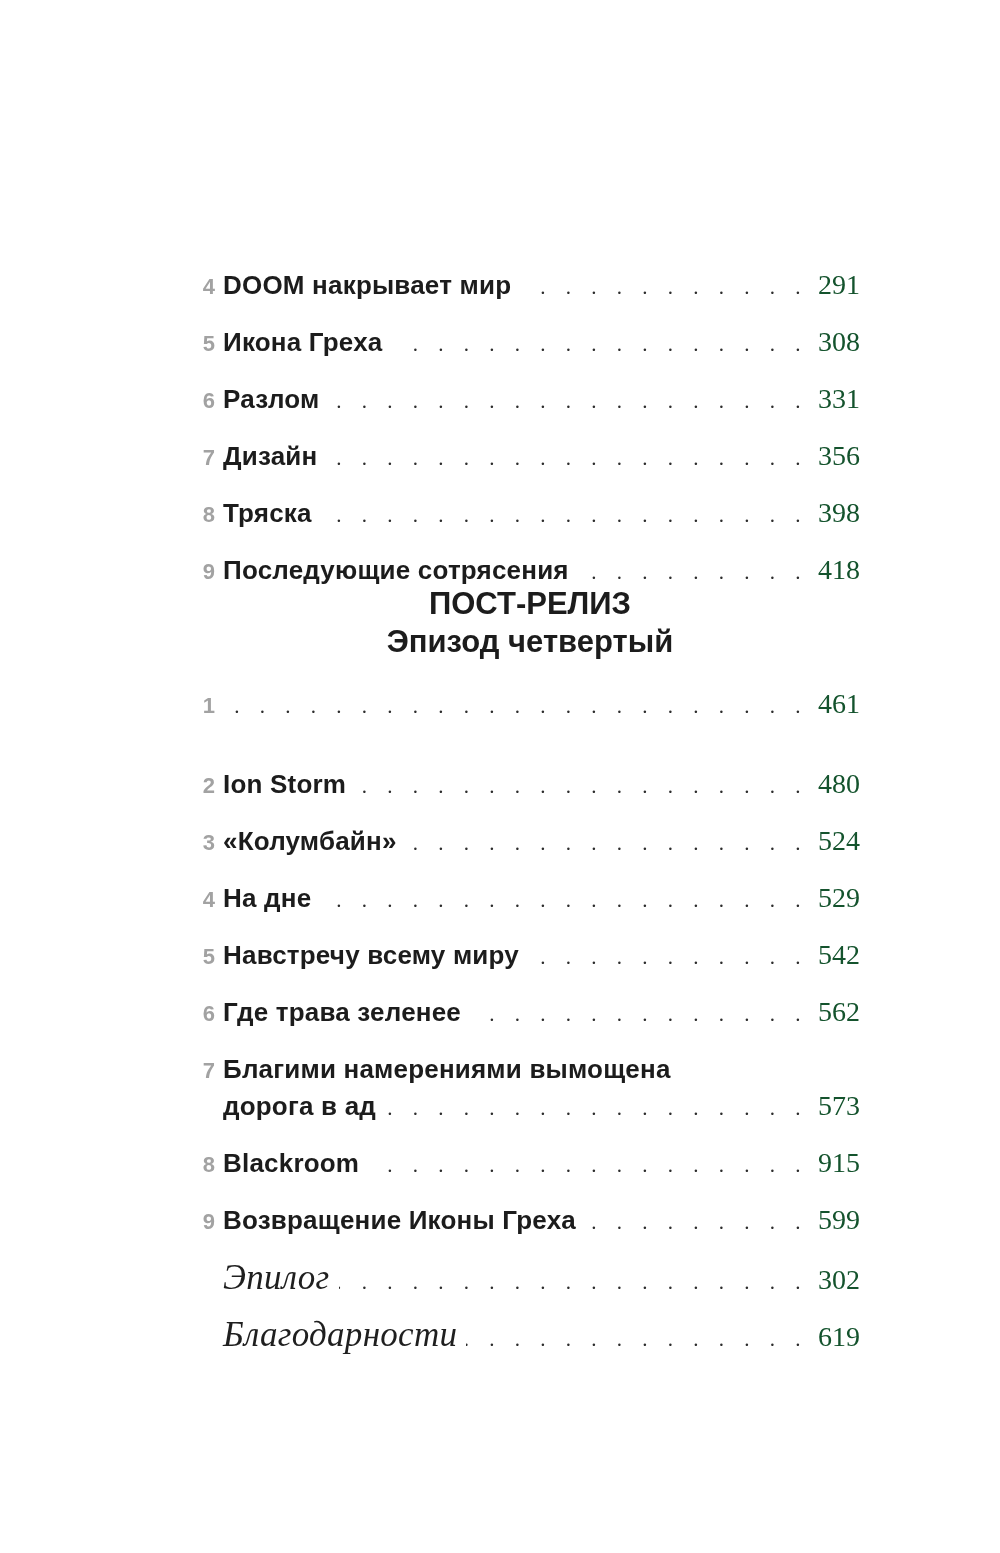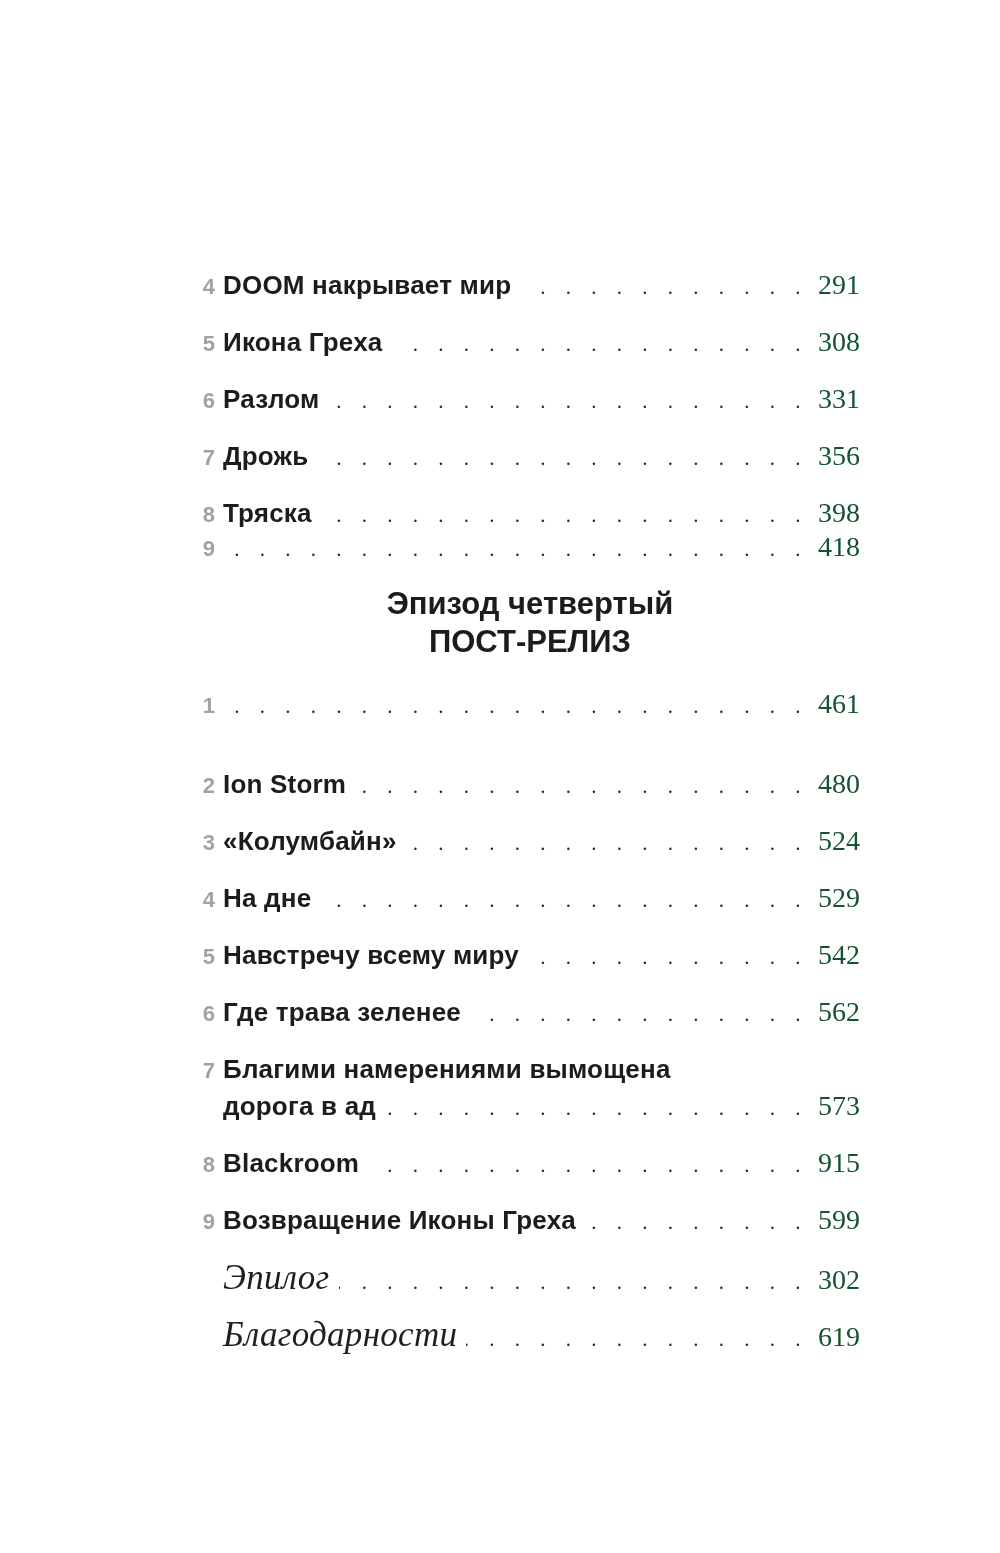--- a/index.html
+++ b/index.html
@@ -111,39 +111,40 @@
       <span class="pagenum">308</span>
     </div>
     <div class="row">
       <span class="num">6</span>
       <span class="title">Разлом</span>
       <span class="leader"></span>
       <span class="pagenum">331</span>
     </div>
     <div class="row">
       <span class="num">7</span>
-      <span class="title">Дрожь</span>
+      <span class="title">Дизайн</span>
       <span class="leader"></span>
       <span class="pagenum">356</span>
     </div>
     <div class="row">
       <span class="num">8</span>
       <span class="title">Тряска</span>
       <span class="leader"></span>
       <span class="pagenum">398</span>
     </div>
     <div class="row">
       <span class="num">9</span>
+      <span class="title">Последующие сотрясения</span>
       <span class="leader"></span>
       <span class="pagenum">418</span>
     </div>
 
     <div class="heading">
+      <div class="h-line">ПОСТ-РЕЛИЗ</div>
       <div class="h-line">Эпизод четвертый</div>
-      <div class="h-line">ПОСТ-РЕЛИЗ</div>
     </div>
 
     <div class="row">
       <span class="num">1</span>
       <span class="leader"></span>
       <span class="pagenum">461</span>
     </div>
     <div class="row">
       <span class="num">2</span>
       <span class="title">Ion Storm</span>

